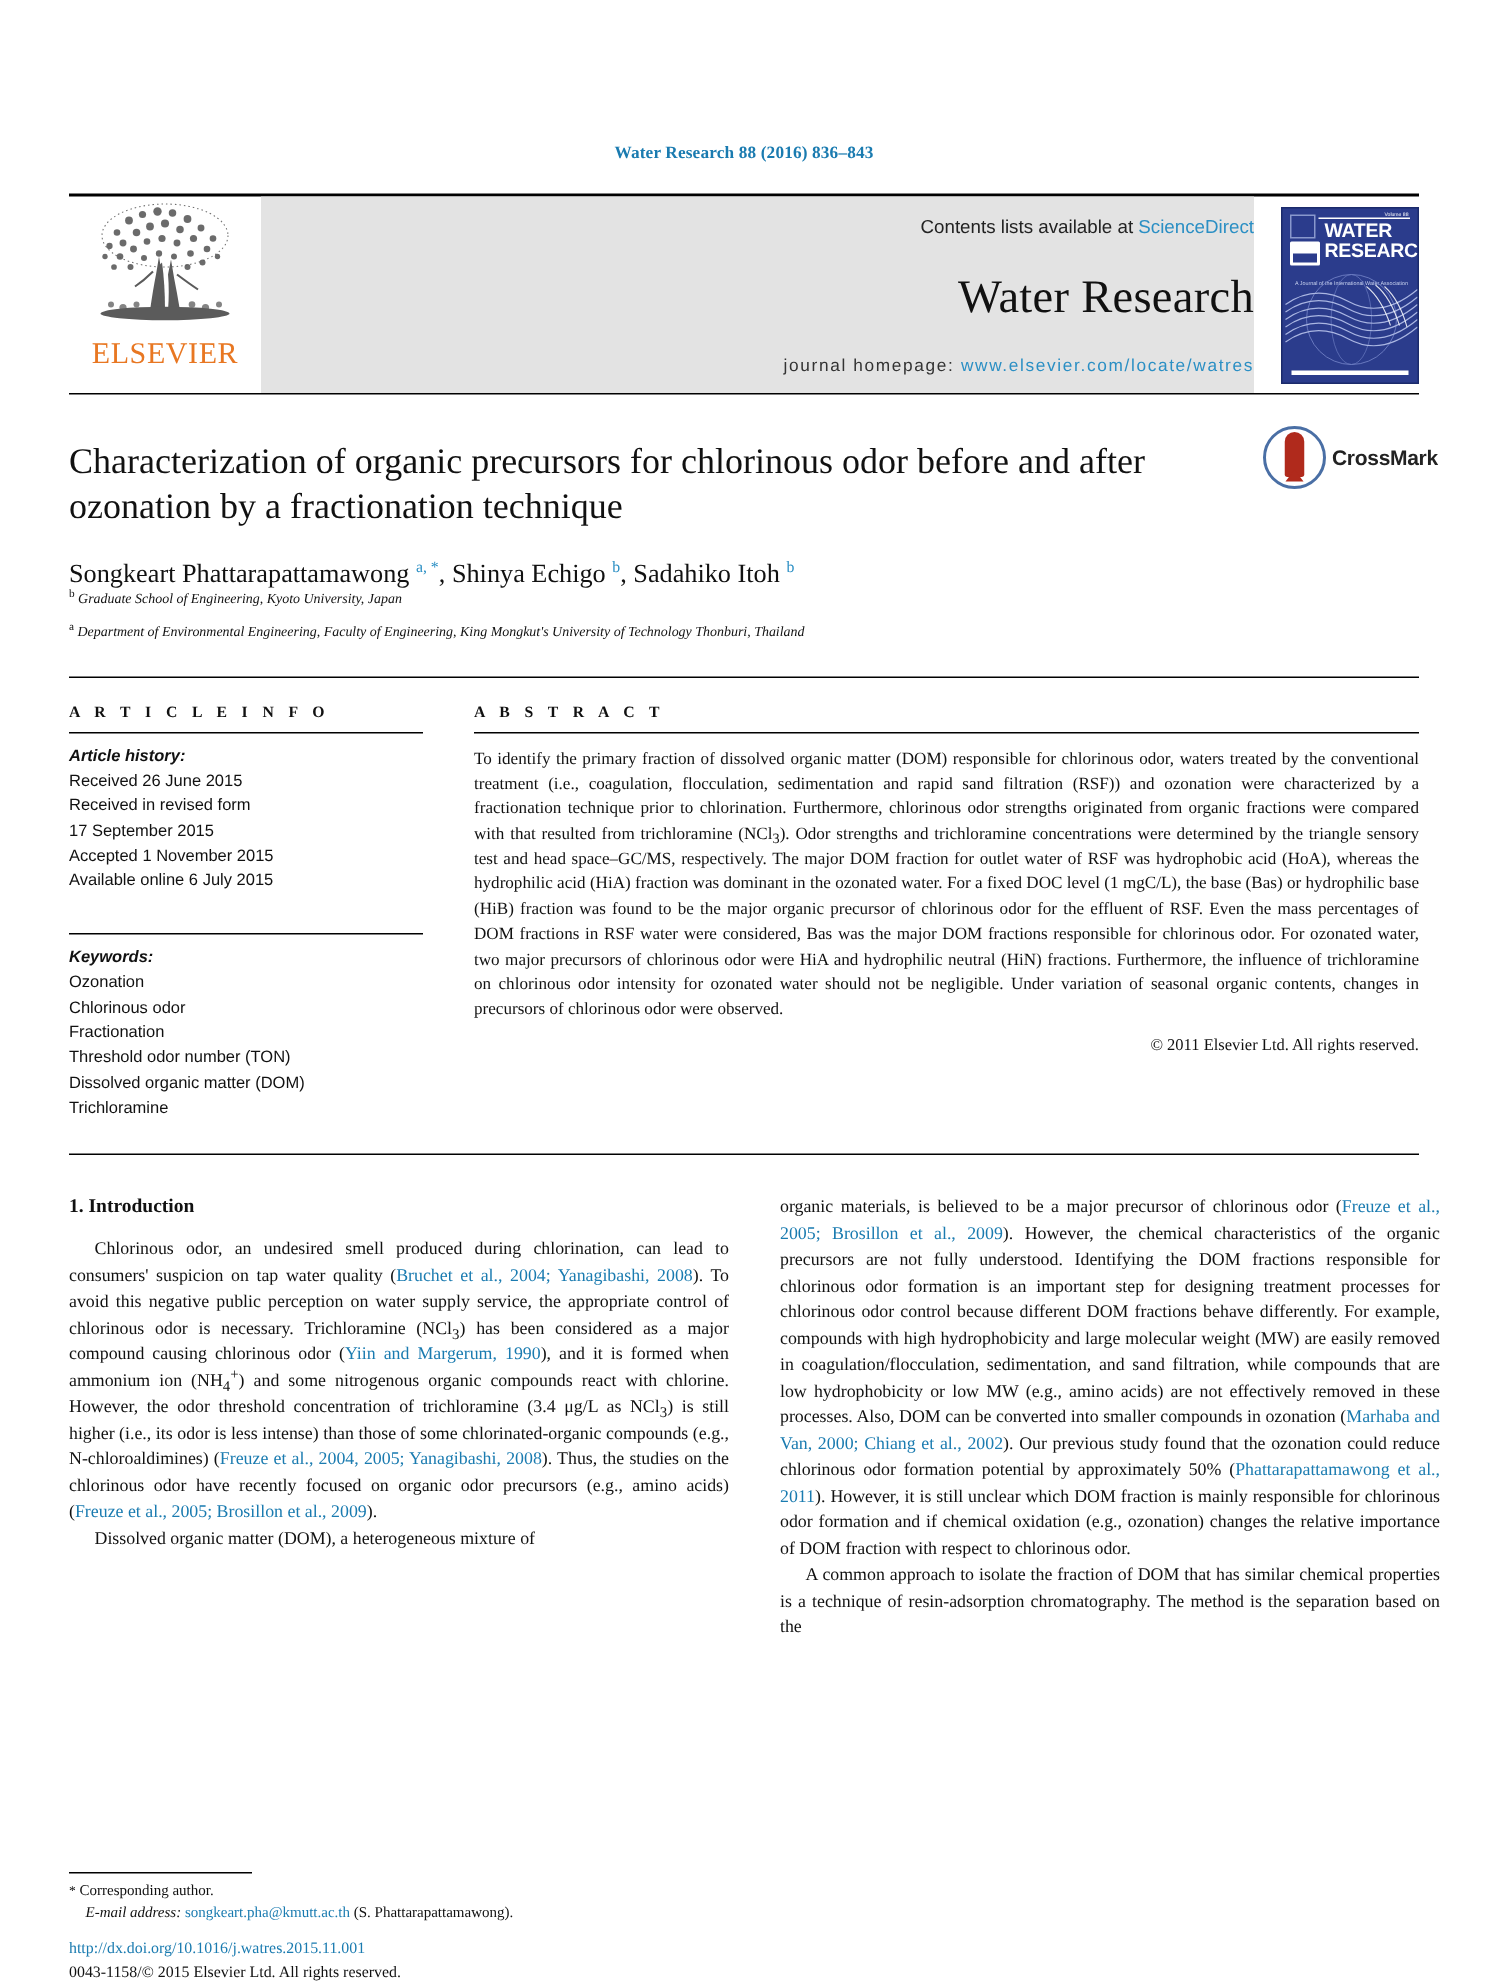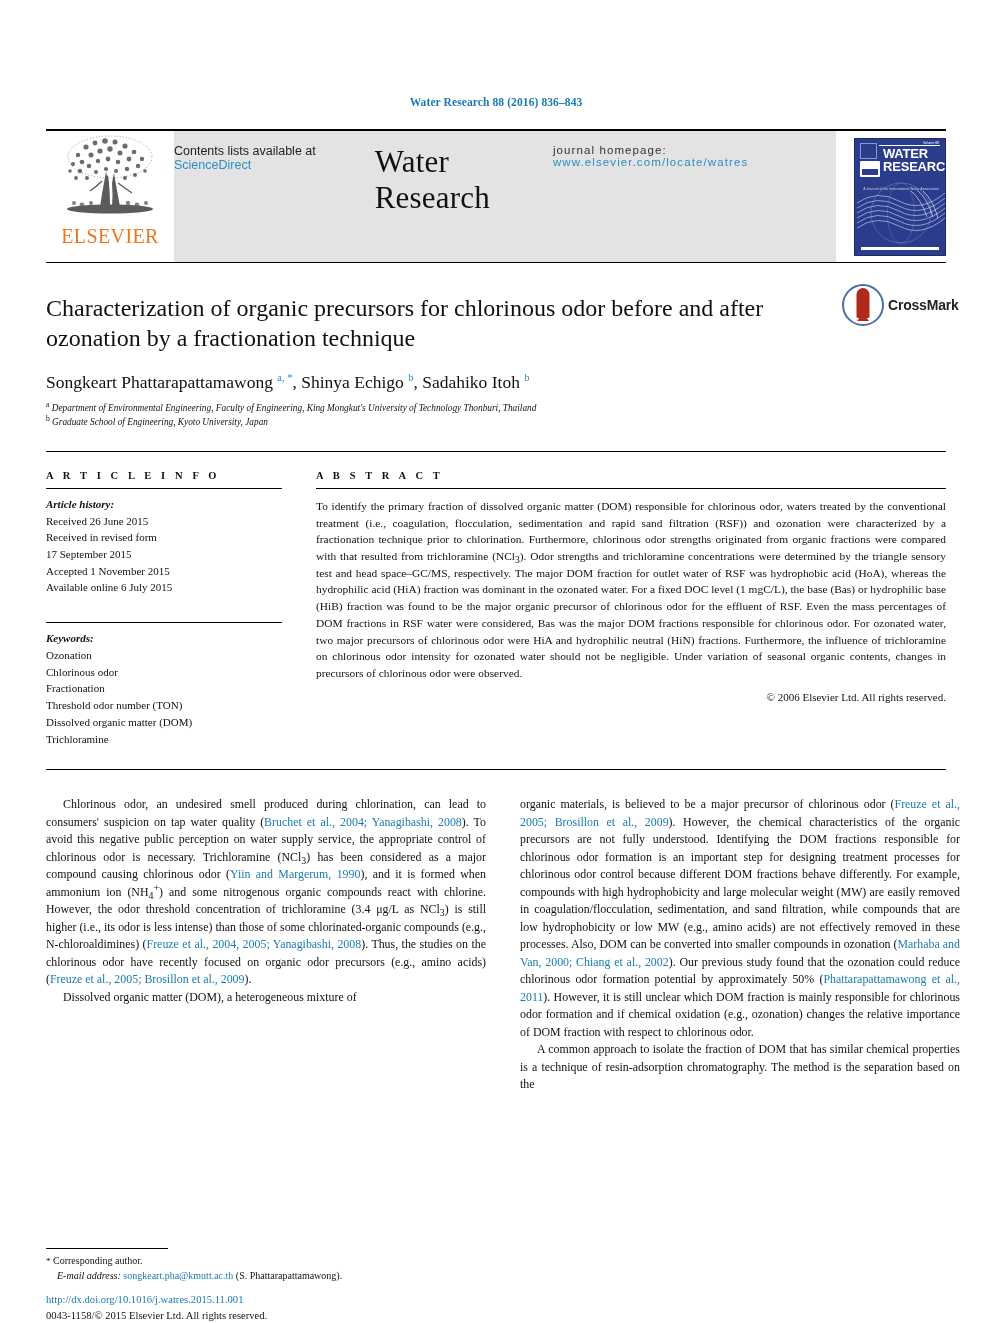--- a/index.html
+++ b/index.html
@@ -59,22 +59,22 @@
     font-size: 20px;
     letter-spacing: 0.4px;
     color: #E87722;
     line-height: 1;
     margin-top: 1px;
   }
   .banner {
     flex: 1 1 auto;
     background: #e3e3e3;
     display: flex;
-    flex-direction: row;
-    align-items: flex-start;
+    flex-direction: column;
+    align-items: flex-end;
     justify-content: space-between;
     padding: 13px 0 12px 0;
     box-sizing: border-box;
   }
   .banner-top {
     font-family: "Liberation Sans", sans-serif;
     font-size: 12.5px;
     color: #222;
   }
   .banner-top a { color: #2b8fc4; text-decoration: none; }
@@ -236,21 +236,21 @@
   .sec-head {
     font-family: "Liberation Serif", serif;
     font-weight: bold;
     font-size: 10.5px;
     letter-spacing: 3.6px;
     color: #111;
     margin-bottom: 7px;
   }
   .rule { border-top: 1.6px solid #000; }
   .info-body {
-    font-family: Liberation Serif, serif;
+    font-family: Liberation Sans, sans-serif;
     font-size: 11px;
     line-height: 1.52;
     padding-top: 7px;
     color: #111;
   }
   .info-body .it { font-style: italic; font-weight: bold; }
   .kw-block { margin-top: 26px; }
   .kw-block .rule { margin-bottom: 0; }
   .abstract-body {
     font-family: "Liberation Serif", serif;
@@ -442,22 +442,22 @@
     </div>
   </div>
 
   <div class="title-block">
     <div class="crossmark">
       <div class="cm-badge"></div>
       <div class="cm-label">CrossMark</div>
     </div>
     <h1 class="article-title">Characterization of organic precursors for chlorinous odor before and after ozonation by a fractionation technique</h1>
     <div class="authors">Songkeart Phattarapattamawong <sup>a, *</sup>, Shinya Echigo <sup>b</sup>, Sadahiko Itoh <sup>b</sup></div>
+    <div class="affil" style="margin-top:1px"><sup>b</sup> Graduate School of Engineering, Kyoto University, Japan</div>
     <div class="affil"><sup>a</sup> Department of Environmental Engineering, Faculty of Engineering, King Mongkut's University of Technology Thonburi, Thailand</div>
-    <div class="affil" style="margin-top:1px"><sup>b</sup> Graduate School of Engineering, Kyoto University, Japan</div>
   </div>
 
   <div class="info-abstract">
     <div class="col-info">
       <div class="sec-head">A R T I C L E  I N F O</div>
       <div class="rule"></div>
       <div class="info-body">
         <div class="it">Article history:</div>
         <div>Received 26 June 2015</div>
         <div>Received in revised form</div>
@@ -476,26 +476,27 @@
           <div>Dissolved organic matter (DOM)</div>
           <div>Trichloramine</div>
         </div>
       </div>
     </div>
 
     <div class="col-abstract">
       <div class="sec-head">A B S T R A C T</div>
       <div class="rule"></div>
       <div class="abstract-body">To identify the primary fraction of dissolved organic matter (DOM) responsible for chlorinous odor, waters treated by the conventional treatment (i.e., coagulation, flocculation, sedimentation and rapid sand filtration (RSF)) and ozonation were characterized by a fractionation technique prior to chlorination. Furthermore, chlorinous odor strengths originated from organic fractions were compared with that resulted from trichloramine (NCl<sub>3</sub>). Odor strengths and trichloramine concentrations were determined by the triangle sensory test and head space–GC/MS, respectively. The major DOM fraction for outlet water of RSF was hydrophobic acid (HoA), whereas the hydrophilic acid (HiA) fraction was dominant in the ozonated water. For a fixed DOC level (1 mgC/L), the base (Bas) or hydrophilic base (HiB) fraction was found to be the major organic precursor of chlorinous odor for the effluent of RSF. Even the mass percentages of DOM fractions in RSF water were considered, Bas was the major DOM fractions responsible for chlorinous odor. For ozonated water, two major precursors of chlorinous odor were HiA and hydrophilic neutral (HiN) fractions. Furthermore, the influence of trichloramine on chlorinous odor intensity for ozonated water should not be negligible. Under variation of seasonal organic contents, changes in precursors of chlorinous odor were observed.</div>
-      <div class="copyright">© 2006 Elsevier Ltd. All rights reserved.</div>
+      <div class="copyright">© 2011 Elsevier Ltd. All rights reserved.</div>
     </div>
   </div>
 
   <div class="body-wrap">
     <div class="bcol">
+      <h2 class="sec-title">1. Introduction</h2>
       <p class="para" id="lp0">Chlorinous odor, an undesired smell produced during chlorination, can lead to consumers' suspicion on tap water quality (<span class="cite">Bruchet et al., 2004; Yanagibashi, 2008</span>). To avoid this negative public perception on water supply service, the appropriate control of chlorinous odor is necessary. Trichloramine (NCl<sub>3</sub>) has been considered as a major compound causing chlorinous odor (<span class="cite">Yiin and Margerum, 1990</span>), and it is formed when ammonium ion (NH<sub>4</sub><sup>+</sup>) and some nitrogenous organic compounds react with chlorine. However, the odor threshold concentration of trichloramine (3.4 μg/L as NCl<sub>3</sub>) is still higher (i.e., its odor is less intense) than those of some chlorinated-organic compounds (e.g., N-chloroaldimines) (<span class="cite">Freuze et al., 2004, 2005; Yanagibashi, 2008</span>). Thus, the studies on the chlorinous odor have recently focused on organic odor precursors (e.g., amino acids) (<span class="cite">Freuze et al., 2005; Brosillon et al., 2009</span>).</p>
       <p class="para" id="lp1">Dissolved organic matter (DOM), a heterogeneous mixture of</p>
     </div>
     <div class="bcol">
       <p class="para" style="text-indent:0" id="rp0">organic materials, is believed to be a major precursor of chlorinous odor (<span class="cite">Freuze et al., 2005; Brosillon et al., 2009</span>). However, the chemical characteristics of the organic precursors are not fully understood. Identifying the DOM fractions responsible for chlorinous odor formation is an important step for designing treatment processes for chlorinous odor control because different DOM fractions behave differently. For example, compounds with high hydrophobicity and large molecular weight (MW) are easily removed in coagulation/flocculation, sedimentation, and sand filtration, while compounds that are low hydrophobicity or low MW (e.g., amino acids) are not effectively removed in these processes. Also, DOM can be converted into smaller compounds in ozonation (<span class="cite">Marhaba and Van, 2000; Chiang et al., 2002</span>). Our previous study found that the ozonation could reduce chlorinous odor formation potential by approximately 50% (<span class="cite">Phattarapattamawong et al., 2011</span>). However, it is still unclear which DOM fraction is mainly responsible for chlorinous odor formation and if chemical oxidation (e.g., ozonation) changes the relative importance of DOM fraction with respect to chlorinous odor.</p>
       <p class="para" id="rp1">A common approach to isolate the fraction of DOM that has similar chemical properties is a technique of resin-adsorption chromatography. The method is the separation based on the</p>
     </div>
   </div>
 
   <div class="footnote">

